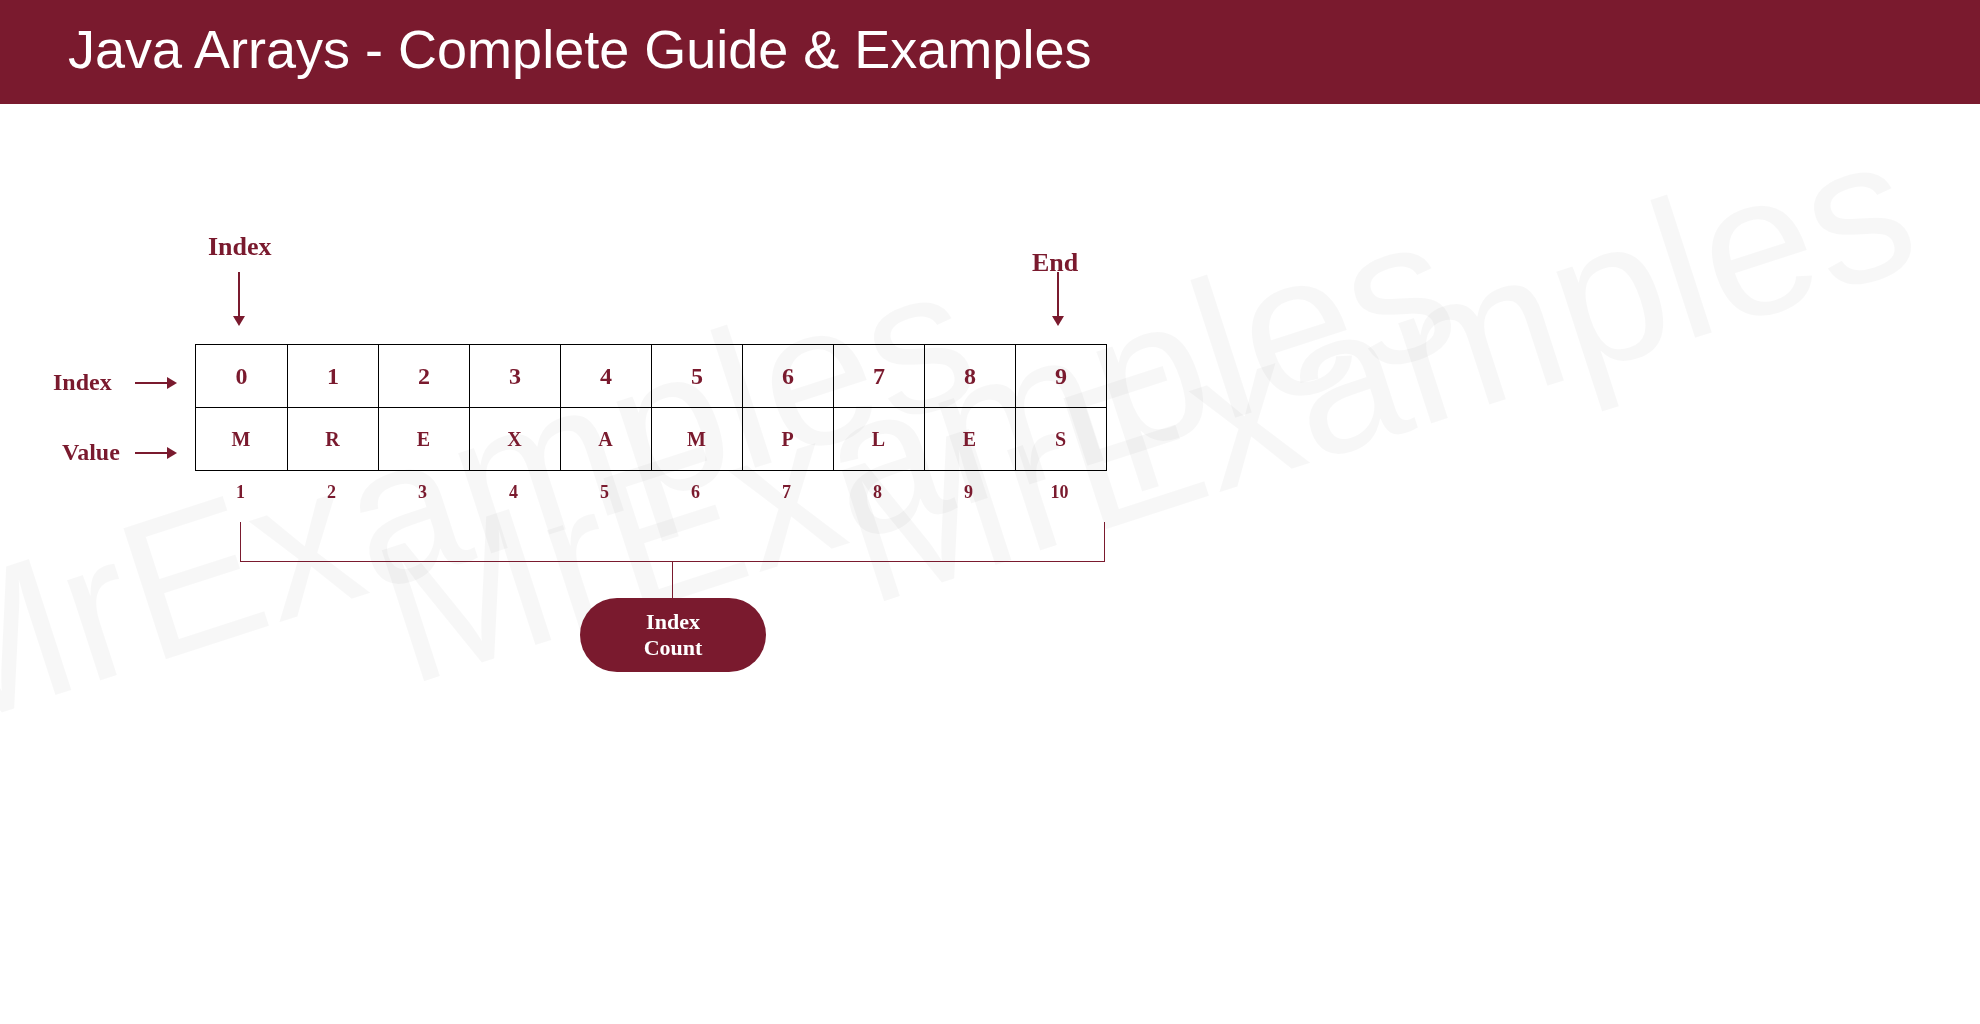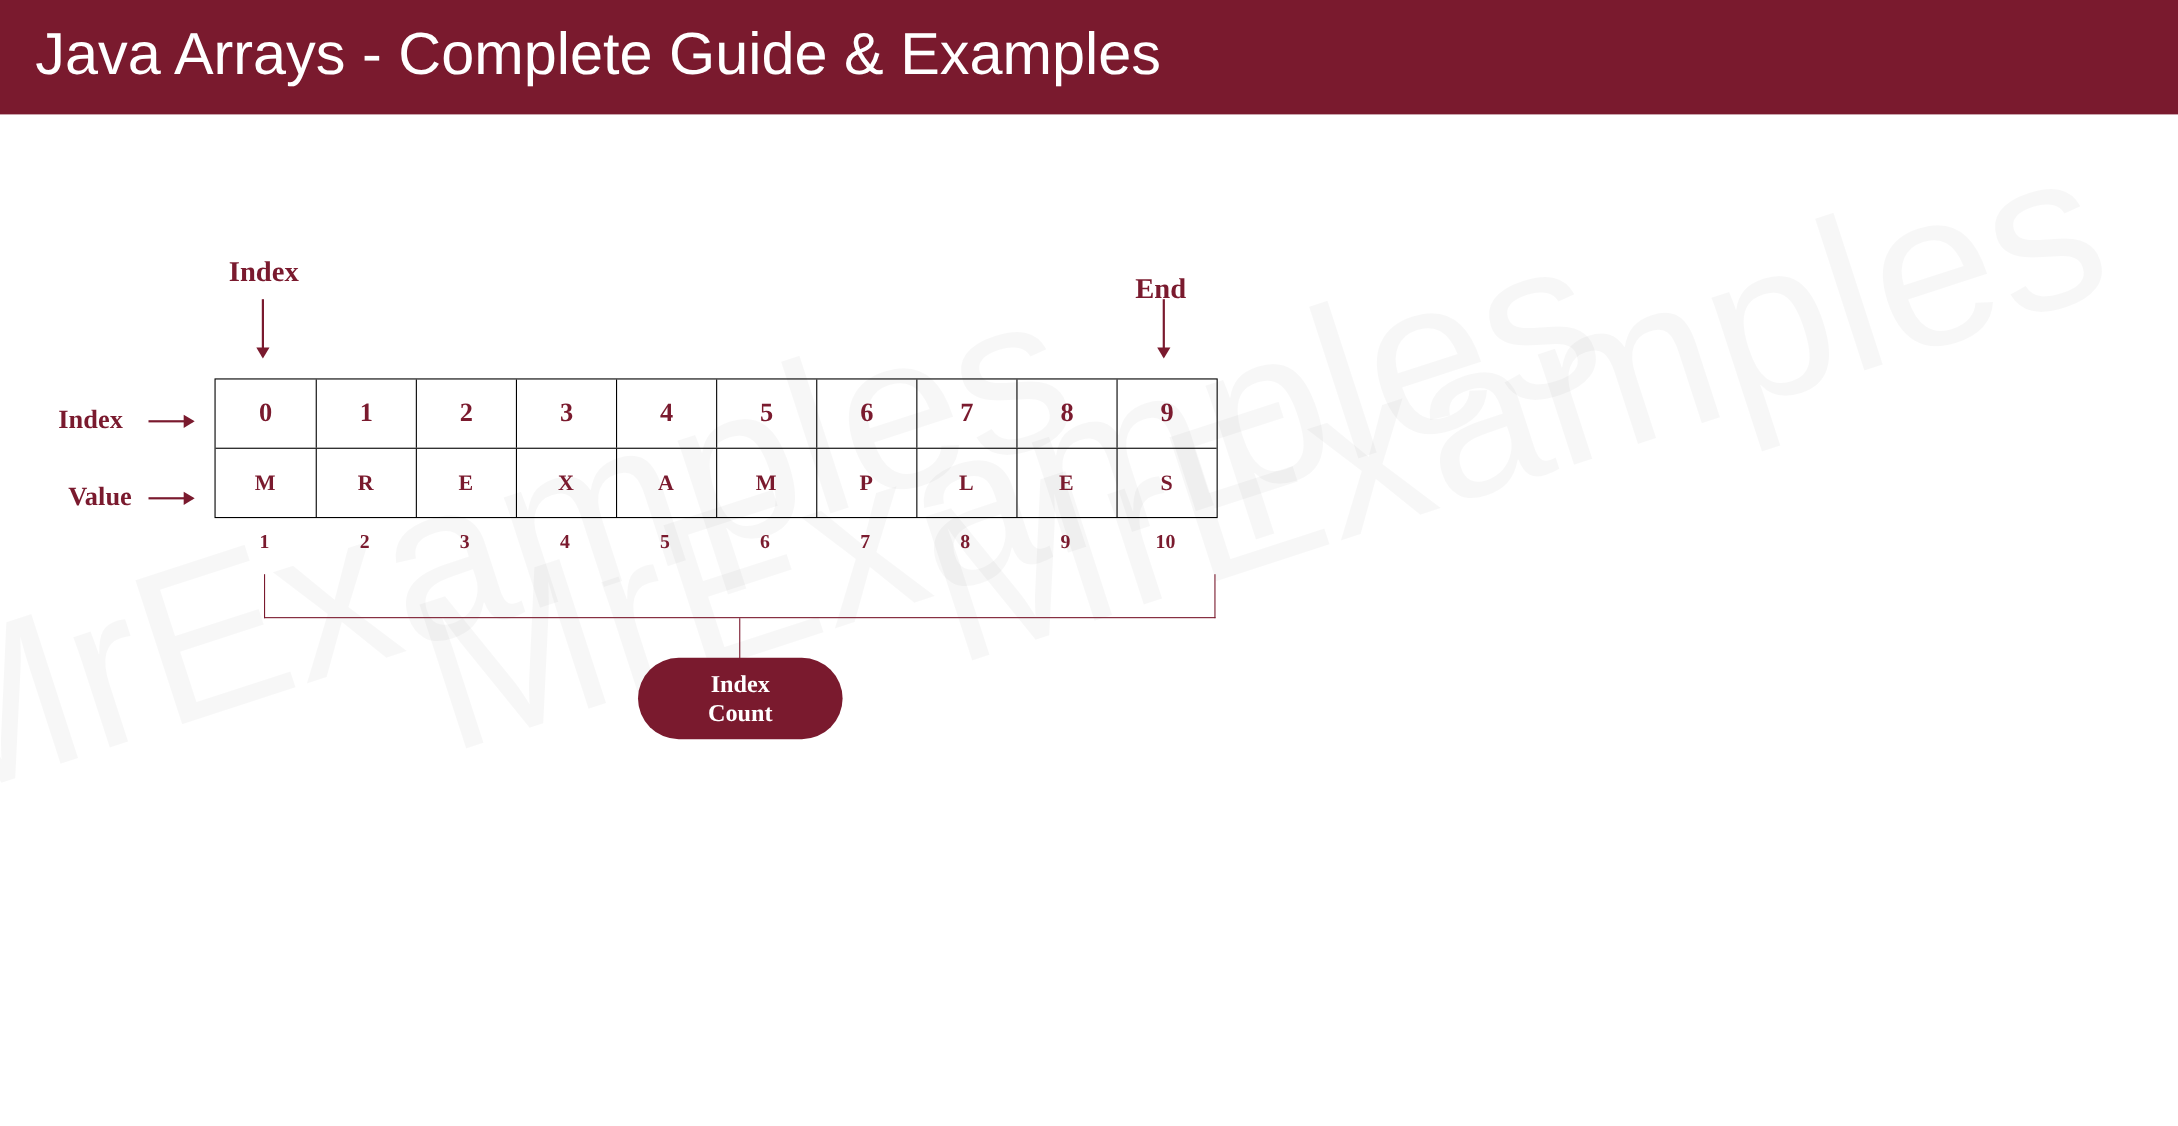--- a/index.html
+++ b/index.html
@@ -6,21 +6,21 @@
   html, body { width: 100%; height: 100%; }
   body {
     font-family: Georgia, 'Times New Roman', serif;
     background: #ffffff;
     position: relative;
     overflow: hidden;
   }
   .header {
     background: #7a1a2e;
     color: #ffffff;
-    padding: 18px 60px 24px 32px;
+    padding: 18px 60px 24px 68px;
     font-size: 54px;
     font-weight: 400;
     font-family: 'Segoe UI', 'Helvetica Neue', Arial, sans-serif;
   }
   .canvas {
     position: relative;
     width: 100%;
     height: calc(100% - 100px);
   }
   .watermark {

